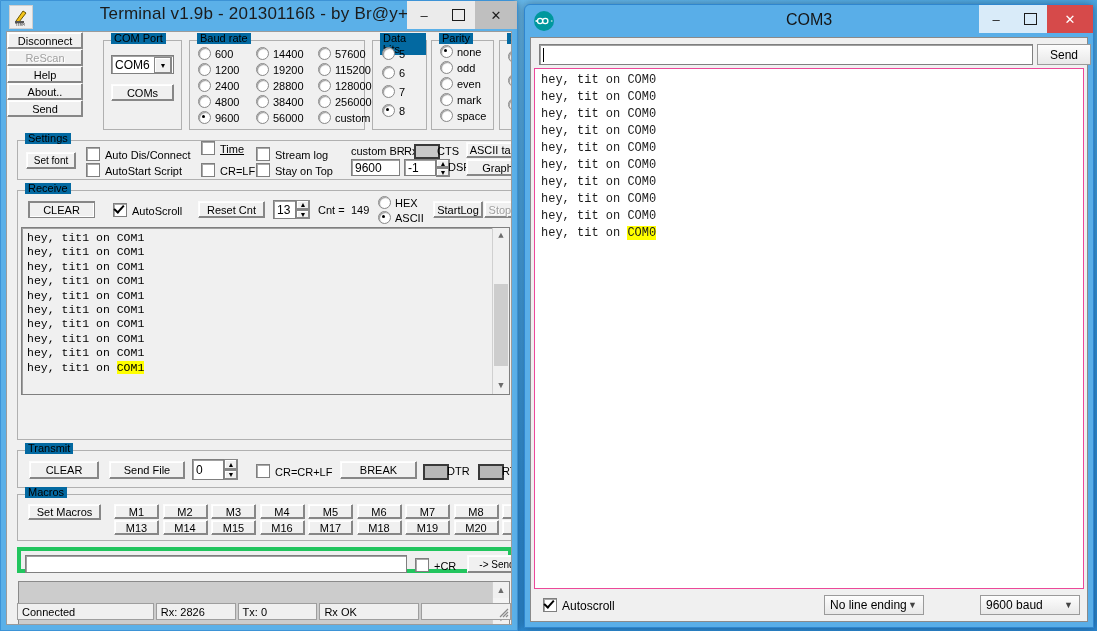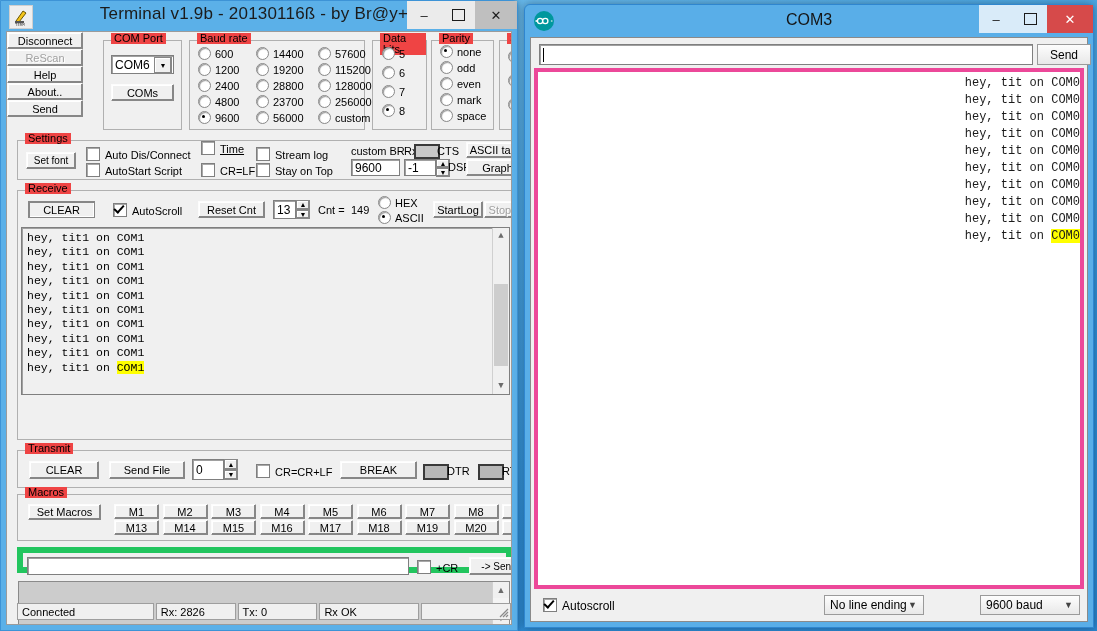--- a/index.html
+++ b/index.html
@@ -47,21 +47,21 @@
 
   #terminal .client{
     position:absolute;left:5px;right:5px;top:30px;bottom:5px;
     background:#f0f0f0;border:1px solid #9b9b9b;
     overflow:hidden;
   }
 
   
   .gb{position:absolute;border:1px solid #b0b0b0;box-sizing:border-box;}
   .gb > .lg{
-    position:absolute;top:-8px;left:7px;background:#ef4444;padding:0 3px;
+    position:absolute;top:-8px;left:7px;background:#0369a1;padding:0 3px;
     font-size:11px;color:#000;line-height:11px;
   }
   
   .btn{
     box-sizing:border-box;
     background:#f0f0f0;
     border:1px solid #878787;
     border-top-color:#fcfcfc;border-left-color:#fcfcfc;
     box-shadow:inset -1px -1px 0 #878787, inset 1px 1px 0 #ffffff;
     font-size:11px;color:#000;text-align:center;
@@ -139,22 +139,22 @@
   #com3 .ttitle{position:absolute;left:0;right:0;top:6px;text-align:center;font-size:16px;color:#151515;}
   #com3 .ardicon{position:absolute;left:8px;top:5px;width:22px;height:22px;}
   #com3 .tbtn{background:#d9ebf9;}
   #com3 .tbtn.close{background:#d64a4a;color:#fff;width:46px;}
   #com3 .client{
     position:absolute;left:5px;right:5px;top:32px;bottom:5px;
     background:#f0f0f0;border:1px solid #8a8a8a;
   }
   #com3 .outbox{
     position:absolute;left:3px;right:3px;top:30px;bottom:32px;
-    background:#fff;border:4px solid #ec4899;overflow:hidden;box-sizing:border-box;
-    font-family:"Liberation Mono",monospace;font-size:12px;color:#1b1b1b;text-align:right;
+    background:#fff;border:1px solid #ec4899;overflow:hidden;box-sizing:border-box;
+    font-family:"Liberation Mono",monospace;font-size:12px;color:#1b1b1b;
   }
   #com3 .outbox .ln{white-space:pre;line-height:17px;padding-left:6px;}
   .sel{
     box-sizing:border-box;background:linear-gradient(#fdfdfd,#e8e8e8);
     border:1px solid #9a9a9a;font-size:12px;display:flex;align-items:center;
     padding-left:5px;position:absolute;color:#000;
   }
   .sel .cv{position:absolute;right:6px;font-size:9px;color:#444;}
 </style>
 </head>
@@ -205,21 +205,21 @@
           <div class="rb" style="left: 8px; top: 6px;"><i></i><span>600</span></div>
           <div class="rb" style="left: 8px; top: 22px;"><i></i><span>1200</span></div>
           <div class="rb" style="left: 8px; top: 38px;"><i></i><span>2400</span></div>
           <div class="rb" style="left: 8px; top: 54px;"><i></i><span>4800</span></div>
           <div class="rb on" style="left: 8px; top: 70px;"><i></i><span>9600</span></div>
         </div>
       <div id="baud-col2">
           <div class="rb" style="left: 66px; top: 6px;"><i></i><span>14400</span></div>
           <div class="rb" style="left: 66px; top: 22px;"><i></i><span>19200</span></div>
           <div class="rb" style="left: 66px; top: 38px;"><i></i><span>28800</span></div>
-          <div class="rb" style="left: 66px; top: 54px;"><i></i><span>23700</span></div>
+          <div class="rb" style="left: 66px; top: 54px;"><i></i><span>38400</span></div>
           <div class="rb" style="left: 66px; top: 70px;"><i></i><span>56000</span></div>
         </div>
       <div id="baud-col3">
           <div class="rb" style="left: 128px; top: 6px;"><i></i><span>57600</span></div>
           <div class="rb" style="left: 128px; top: 22px;"><i></i><span>115200</span></div>
           <div class="rb" style="left: 128px; top: 38px;"><i></i><span>128000</span></div>
           <div class="rb" style="left: 128px; top: 54px;"><i></i><span>256000</span></div>
           <div class="rb" style="left: 128px; top: 70px; text-align: right;"><i></i><span>custom</span></div>
         </div>
     </div>
@@ -369,21 +369,21 @@
           <div class="btn" style="position: absolute; left: 193px; top: 25px; width: 45px; height: 15px;">M15</div>
           <div class="btn" style="position: absolute; left: 241.5px; top: 25px; width: 45px; height: 15px;">M16</div>
           <div class="btn" style="position: absolute; left: 290px; top: 25px; width: 45px; height: 15px;">M17</div>
           <div class="btn" style="position: absolute; left: 338.5px; top: 25px; width: 45px; height: 15px;">M18</div>
           <div class="btn" style="position: absolute; left: 387px; top: 25px; width: 45px; height: 15px;">M19</div>
           <div class="btn" style="position: absolute; left: 435.5px; top: 25px; width: 45px; height: 15px;">M20</div>
           <div class="btn" style="position: absolute; left: 484px; top: 25px; width: 45px; height: 15px;"></div>
         </div>
     </div>
 
-    <div style="position:absolute;left:10px;top:515px;width:495px;height:26px;border:6px solid #22c55e;box-sizing:border-box;">
+    <div style="position:absolute;left:10px;top:515px;width:495px;height:26px;border:4px solid #22c55e;box-sizing:border-box;">
       <div class="fld" style="position:absolute;left:4px;top:4px;width:382px;height:18px;">
           <span></span>
         </div>
       <div class="cb" style="left:394px;top:7px;"><i></i><span>+CR</span></div>
       <div class="btn" style="position:absolute;left:446px;top:4px;width:60px;height:18px;font-size:10px;">-&gt; Send</div>
     </div>
 
     <div style="position:absolute;left:11px;top:549px;width:492px;height:46px;background:#cccccc;border:1px solid #8a8a8a;box-sizing:border-box;">
       <div class="sbar" style="right:0;top:0;bottom:0;background:#f4f4f4;">
         <div class="ar">▲</div>

